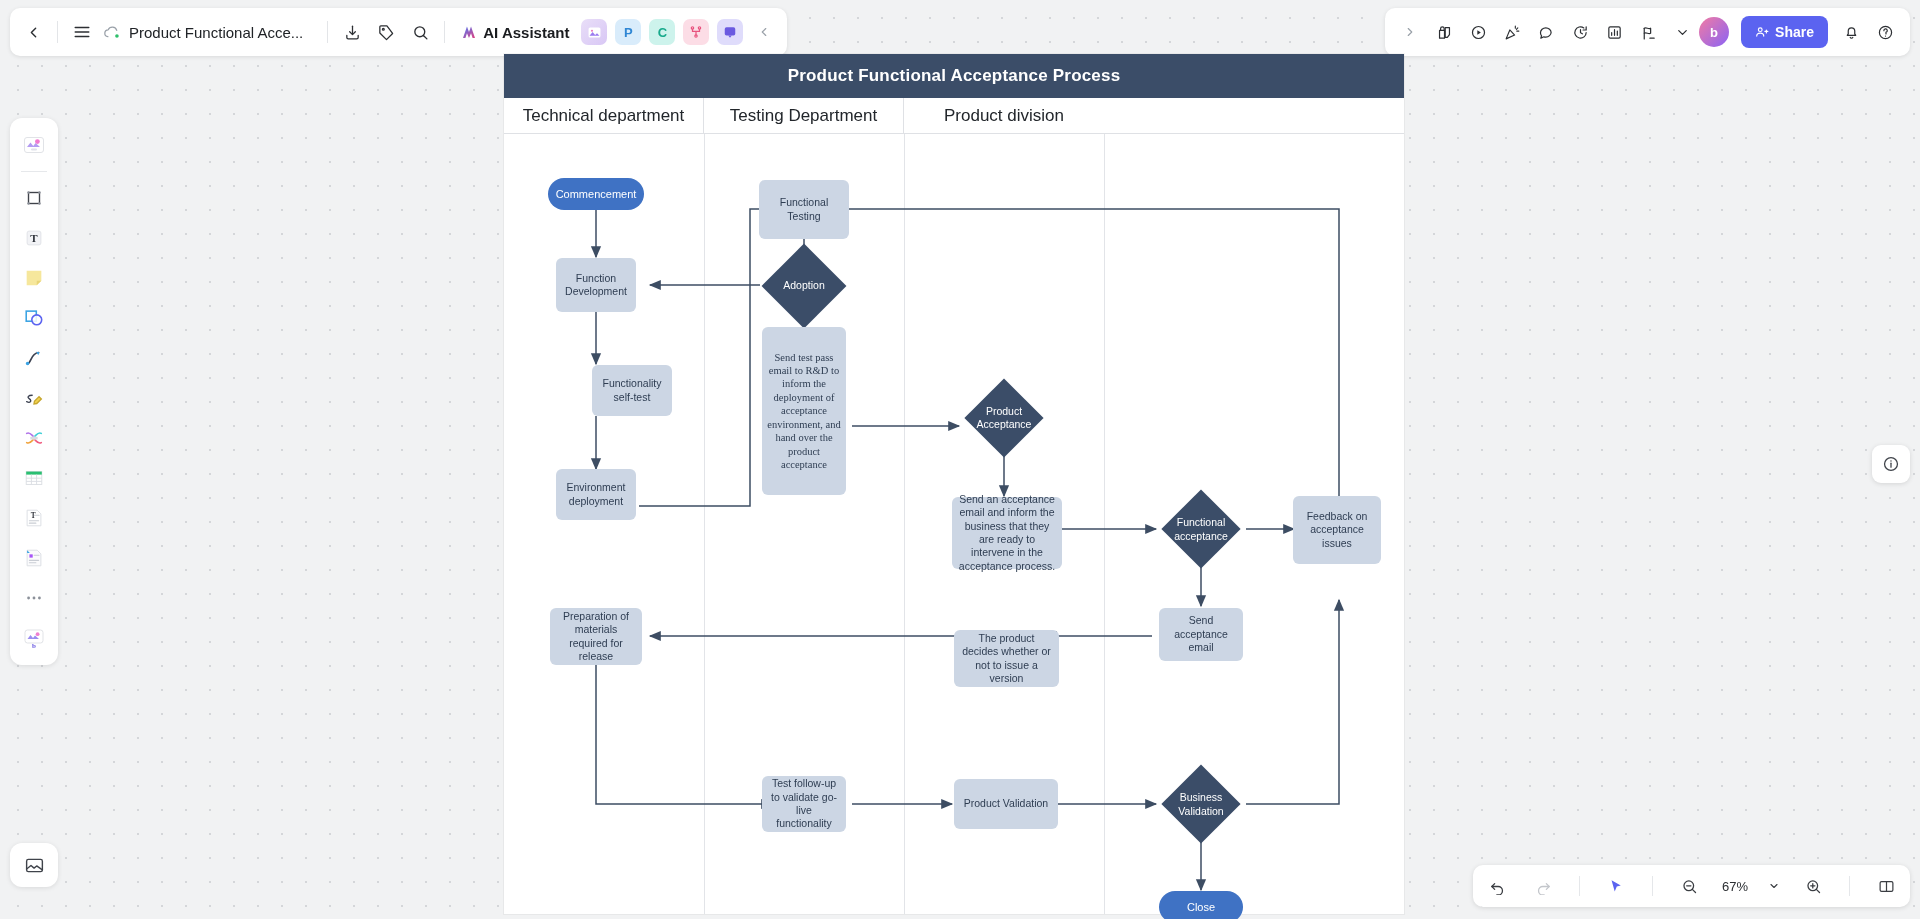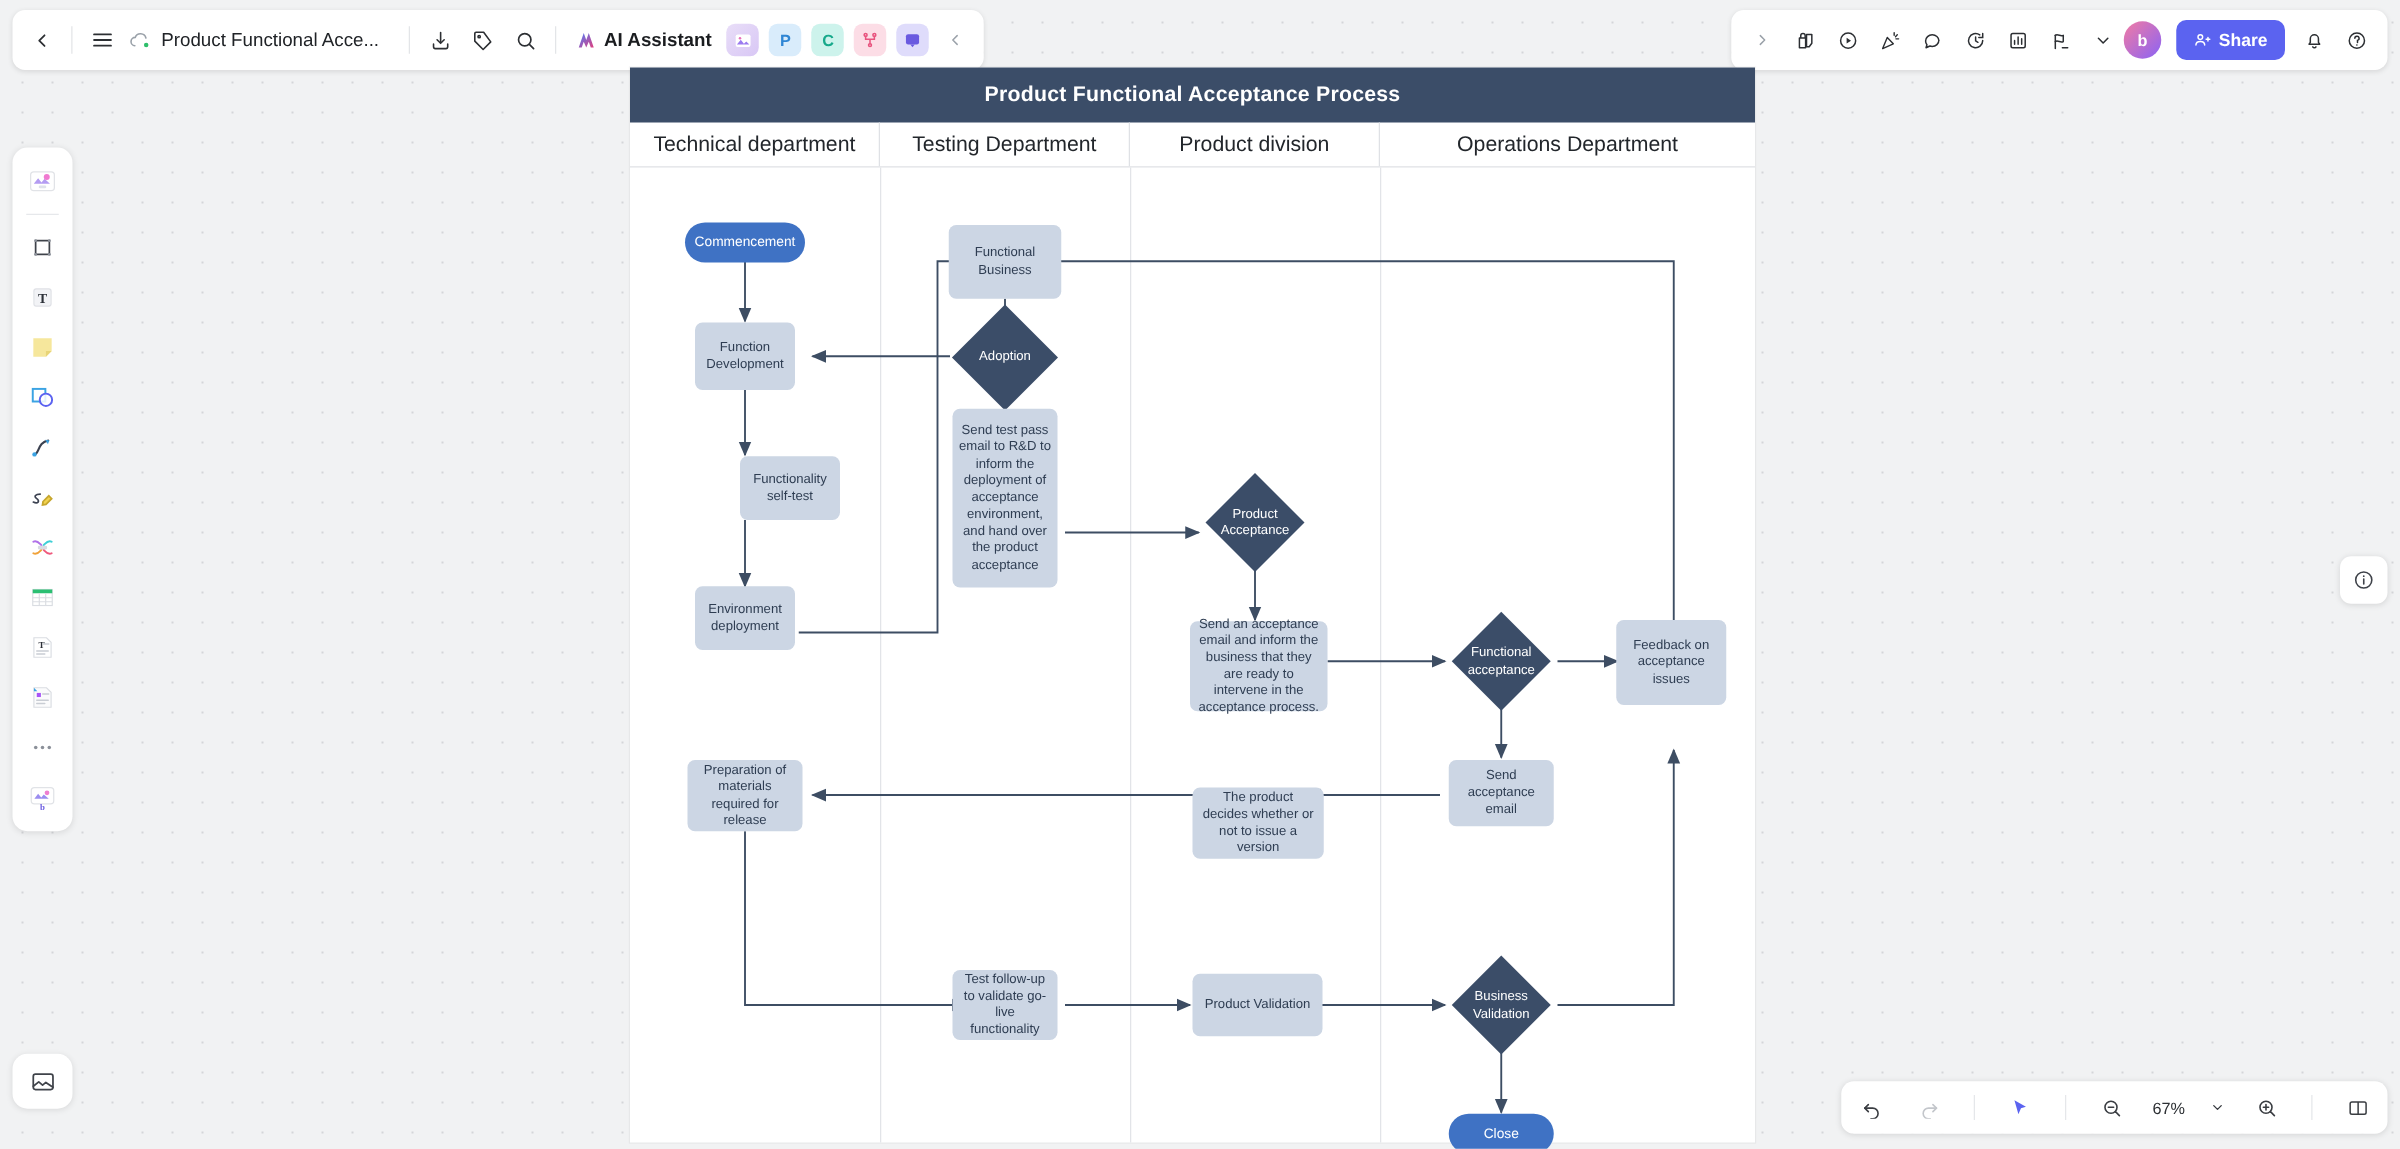--- a/index.html
+++ b/index.html
@@ -531,21 +531,20 @@
   </div>
 
   <div class="canvas-sheet">
 
     <div class="diagram-title">Product Functional Acceptance Process</div>
 
     <div class="lane-headers">
       <div class="lane-head" style="width:200px">Technical department</div>
       <div class="lane-head" style="width:200px">Testing Department</div>
       <div class="lane-head" style="width:200px">Product division</div>
-      <div class="lane-head" style="width:300px">Operations Department</div>
     </div>
 
     <div class="lanes-body">
       <div class="lane-line" style="left:200px"></div>
       <div class="lane-line" style="left:400px"></div>
       <div class="lane-line" style="left:600px"></div>
 
       <svg class="edges" viewBox="0 0 900 780" preserveAspectRatio="none">
         <defs>
           <marker id="ar" markerWidth="9" markerHeight="9" refX="7.2" refY="4" orient="auto">
@@ -599,28 +598,28 @@
       <div class="node n-term" style="left:44px; top:44px; width:96px; height:32px;">Commencement</div>
 
       <div class="node n-proc" style="left:52px; top:124px; width:80px; height:54px;">Function Development</div>
 
       <div class="node n-proc" style="left:52px; top:231px; width:80px; height:51px;margin-left:36px;">Functionality self-test</div>
 
       <div class="node n-proc" style="left:52px; top:335px; width:80px; height:51px;">Environment deployment</div>
 
       <div class="node n-proc" style="left:46px; top:474px; width:92px; height:57px;">Preparation of materials required for release</div>
 
-      <div class="node n-proc" style="left:255px; top:46px; width:90px; height:59px;">Functional Business</div>
+      <div class="node n-proc" style="left:255px; top:46px; width:90px; height:59px;">Functional Testing</div>
 
       <div class="node n-dia" style="left:256px; top:131px; width:88px; height:42px;">
         <span class="dia-shape" style="width:60px;height:60px;left:14px;top:-9px;"></span>
         <span class="dia-label">Adoption</span>
       </div>
 
-      <div class="node n-proc" style="left:258px; top:193px; width:84px; height:143px;">Send test pass email to R&amp;D to inform the deployment of acceptance environment, and hand over the product acceptance</div>
+      <div class="node n-proc" style="left:258px; top:193px; width:84px; height:168px;font-family:Liberation Serif, serif;">Send test pass email to R&amp;D to inform the deployment of acceptance environment, and hand over the product acceptance</div>
 
       <div class="node n-proc" style="left:258px; top:642px; width:84px; height:56px;">Test follow-up to validate go-live functionality</div>
 
       <div class="node n-dia" style="left:454px; top:255px; width:92px; height:58px;">
         <span class="dia-shape" style="width:56px;height:56px;left:18px;top:1px;"></span>
         <span class="dia-label">Product Acceptance</span>
       </div>
 
       <div class="node n-proc" style="left:448px; top:363px; width:110px; height:72px;">Send an acceptance email and inform the business that they are ready to intervene in the acceptance process.</div>
 

